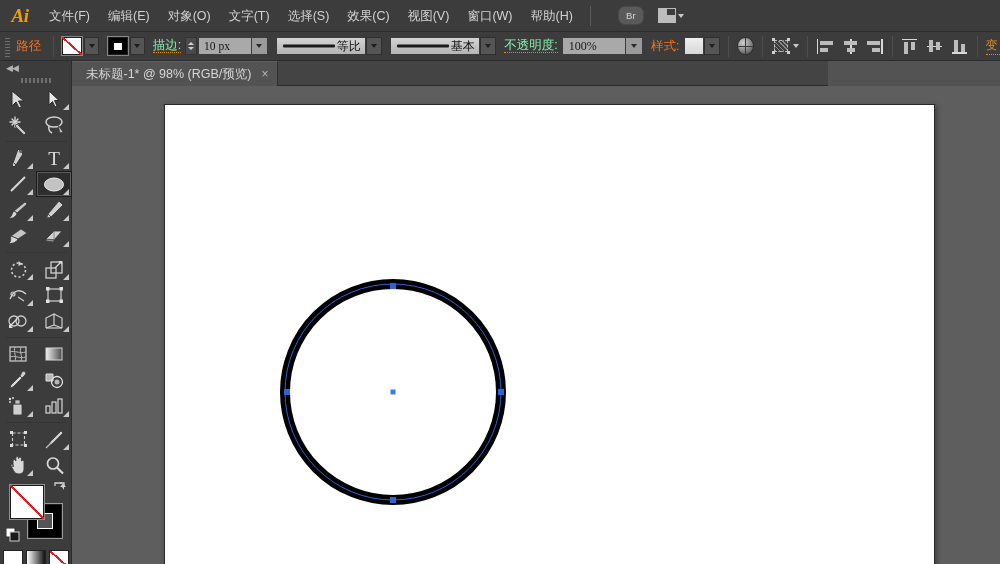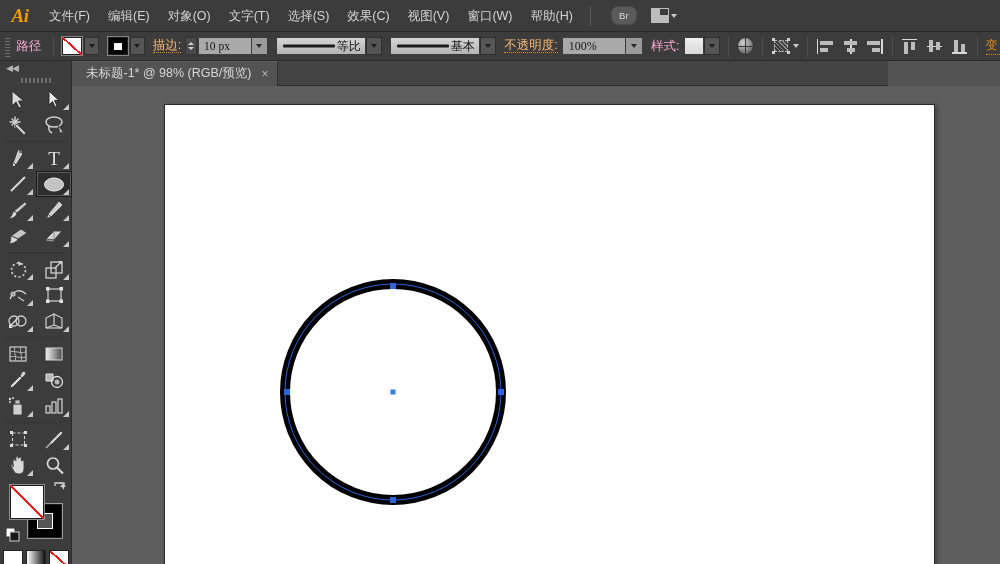--- a/index.html
+++ b/index.html
@@ -30,21 +30,21 @@
   .menu-item {
     padding:0 9px; height:22px; line-height:22px;
     color:#d2d2d2; font-size:12.5px; white-space:nowrap; cursor:default;
   }
   .menu-sep-v {
     width:1px; height:20px; background:#5c5c5c; margin:0 8px;
   }
   .mb-btn {
     width:26px; height:19px; background:#5a5a5a; border:1px solid #4a4a4a;
     border-radius:7px; display:flex; align-items:center; justify-content:center;
-    color:#d8d8d8; font-size:9.5px; cursor:default; margin-left:12px;
+    color:#d8d8d8; font-size:9.5px; cursor:default; margin-left:19px;
   }
   .ws-btn {
     display:flex; align-items:center; gap:2px; margin-left:14px; cursor:default;
   }
   .ws-ico { width:18px; height:15px; border:1.4px solid #bdbdbd; display:flex; }
   .ws-ico i { display:block; }
   .ws-ico i:nth-child(1){ width:7px; background:#bdbdbd; }
   .ws-ico i:nth-child(2){ flex:1; background:transparent; border-left:1.4px solid #bdbdbd;
      background:linear-gradient(to bottom,#3c3c3c 0 50%, #bdbdbd 50% 100%); }
   .caret { width:0;height:0;border-left:3.5px solid transparent;border-right:3.5px solid transparent;border-top:4px solid #c9c9c9; }
@@ -53,23 +53,23 @@
   .controlbar {
     position:absolute; left:0; top:32px; width:1000px; height:29px;
     background:#3c3c3c; display:flex; align-items:center;
     border-bottom:1px solid #2b2b2b; padding-left:4px;
   }
   .grip {
     width:7px; height:21px; margin-right:6px;
     background-image:repeating-linear-gradient(to bottom,#6e6e6e 0 1px,transparent 1px 3px);
     background-size:5px 3px; background-repeat:repeat-y; background-position:1px 2px;
   }
-  .cb-label { color:#f9a8d4; font-size:12.5px; margin-right:4px; white-space:nowrap; }
+  .cb-label { color:#f97316; font-size:12.5px; margin-right:4px; white-space:nowrap; }
   .cb-label.orange {
-    color:#fdba74;
+    color:#86efac;
     border-bottom:1px dotted #e08a1e;
     padding-bottom:0px; line-height:13px;
   }
   .cb-sep { width:1px; height:21px; background:#2e2e2e; border-right:1px solid #4d4d4d; margin:0 8px; }
   .cb-gap { width:9px; }
 
   
   .swatch-wrap { display:flex; align-items:center; }
   .swatch {
     width:20px; height:18px; border:1px solid #1e1e1e;
@@ -164,23 +164,23 @@
   .align-ico .bar { position:absolute; background:#bcbcbc; }
   .align-ico .rule { position:absolute; background:#d8d8d8; }
 
   .cb-right-cut {
     color:#e08a1e; font-size:12px; white-space:nowrap; overflow:hidden;
     width:16px; border-bottom:1px dotted #e08a1e;
   }
 
   
   .tabbar {
-    position:absolute; left:72px; top:61px; width:816px; height:25px;
+    position:absolute; left:72px; top:61px; width:756px; height:25px;
     background:#444; border-bottom:1px solid #2b2b2b;
-    display:flex; align-items:center;
+    display:flex; align-items:flex-start;
   }
   .doc-tab {
     height:25px; background:#535353; border-right:1px solid #2f2f2f;
     border-top:1px solid #5e5e5e;
     display:flex; align-items:center; padding:0 8px 0 14px; gap:10px; cursor:default;
   }
   .doc-tab .ttl { color:#d6d6d6; font-size:12.5px; white-space:nowrap; }
   .doc-tab .xbtn { color:#b6b6b6; font-size:12px; cursor:default; line-height:1; }
 
   

